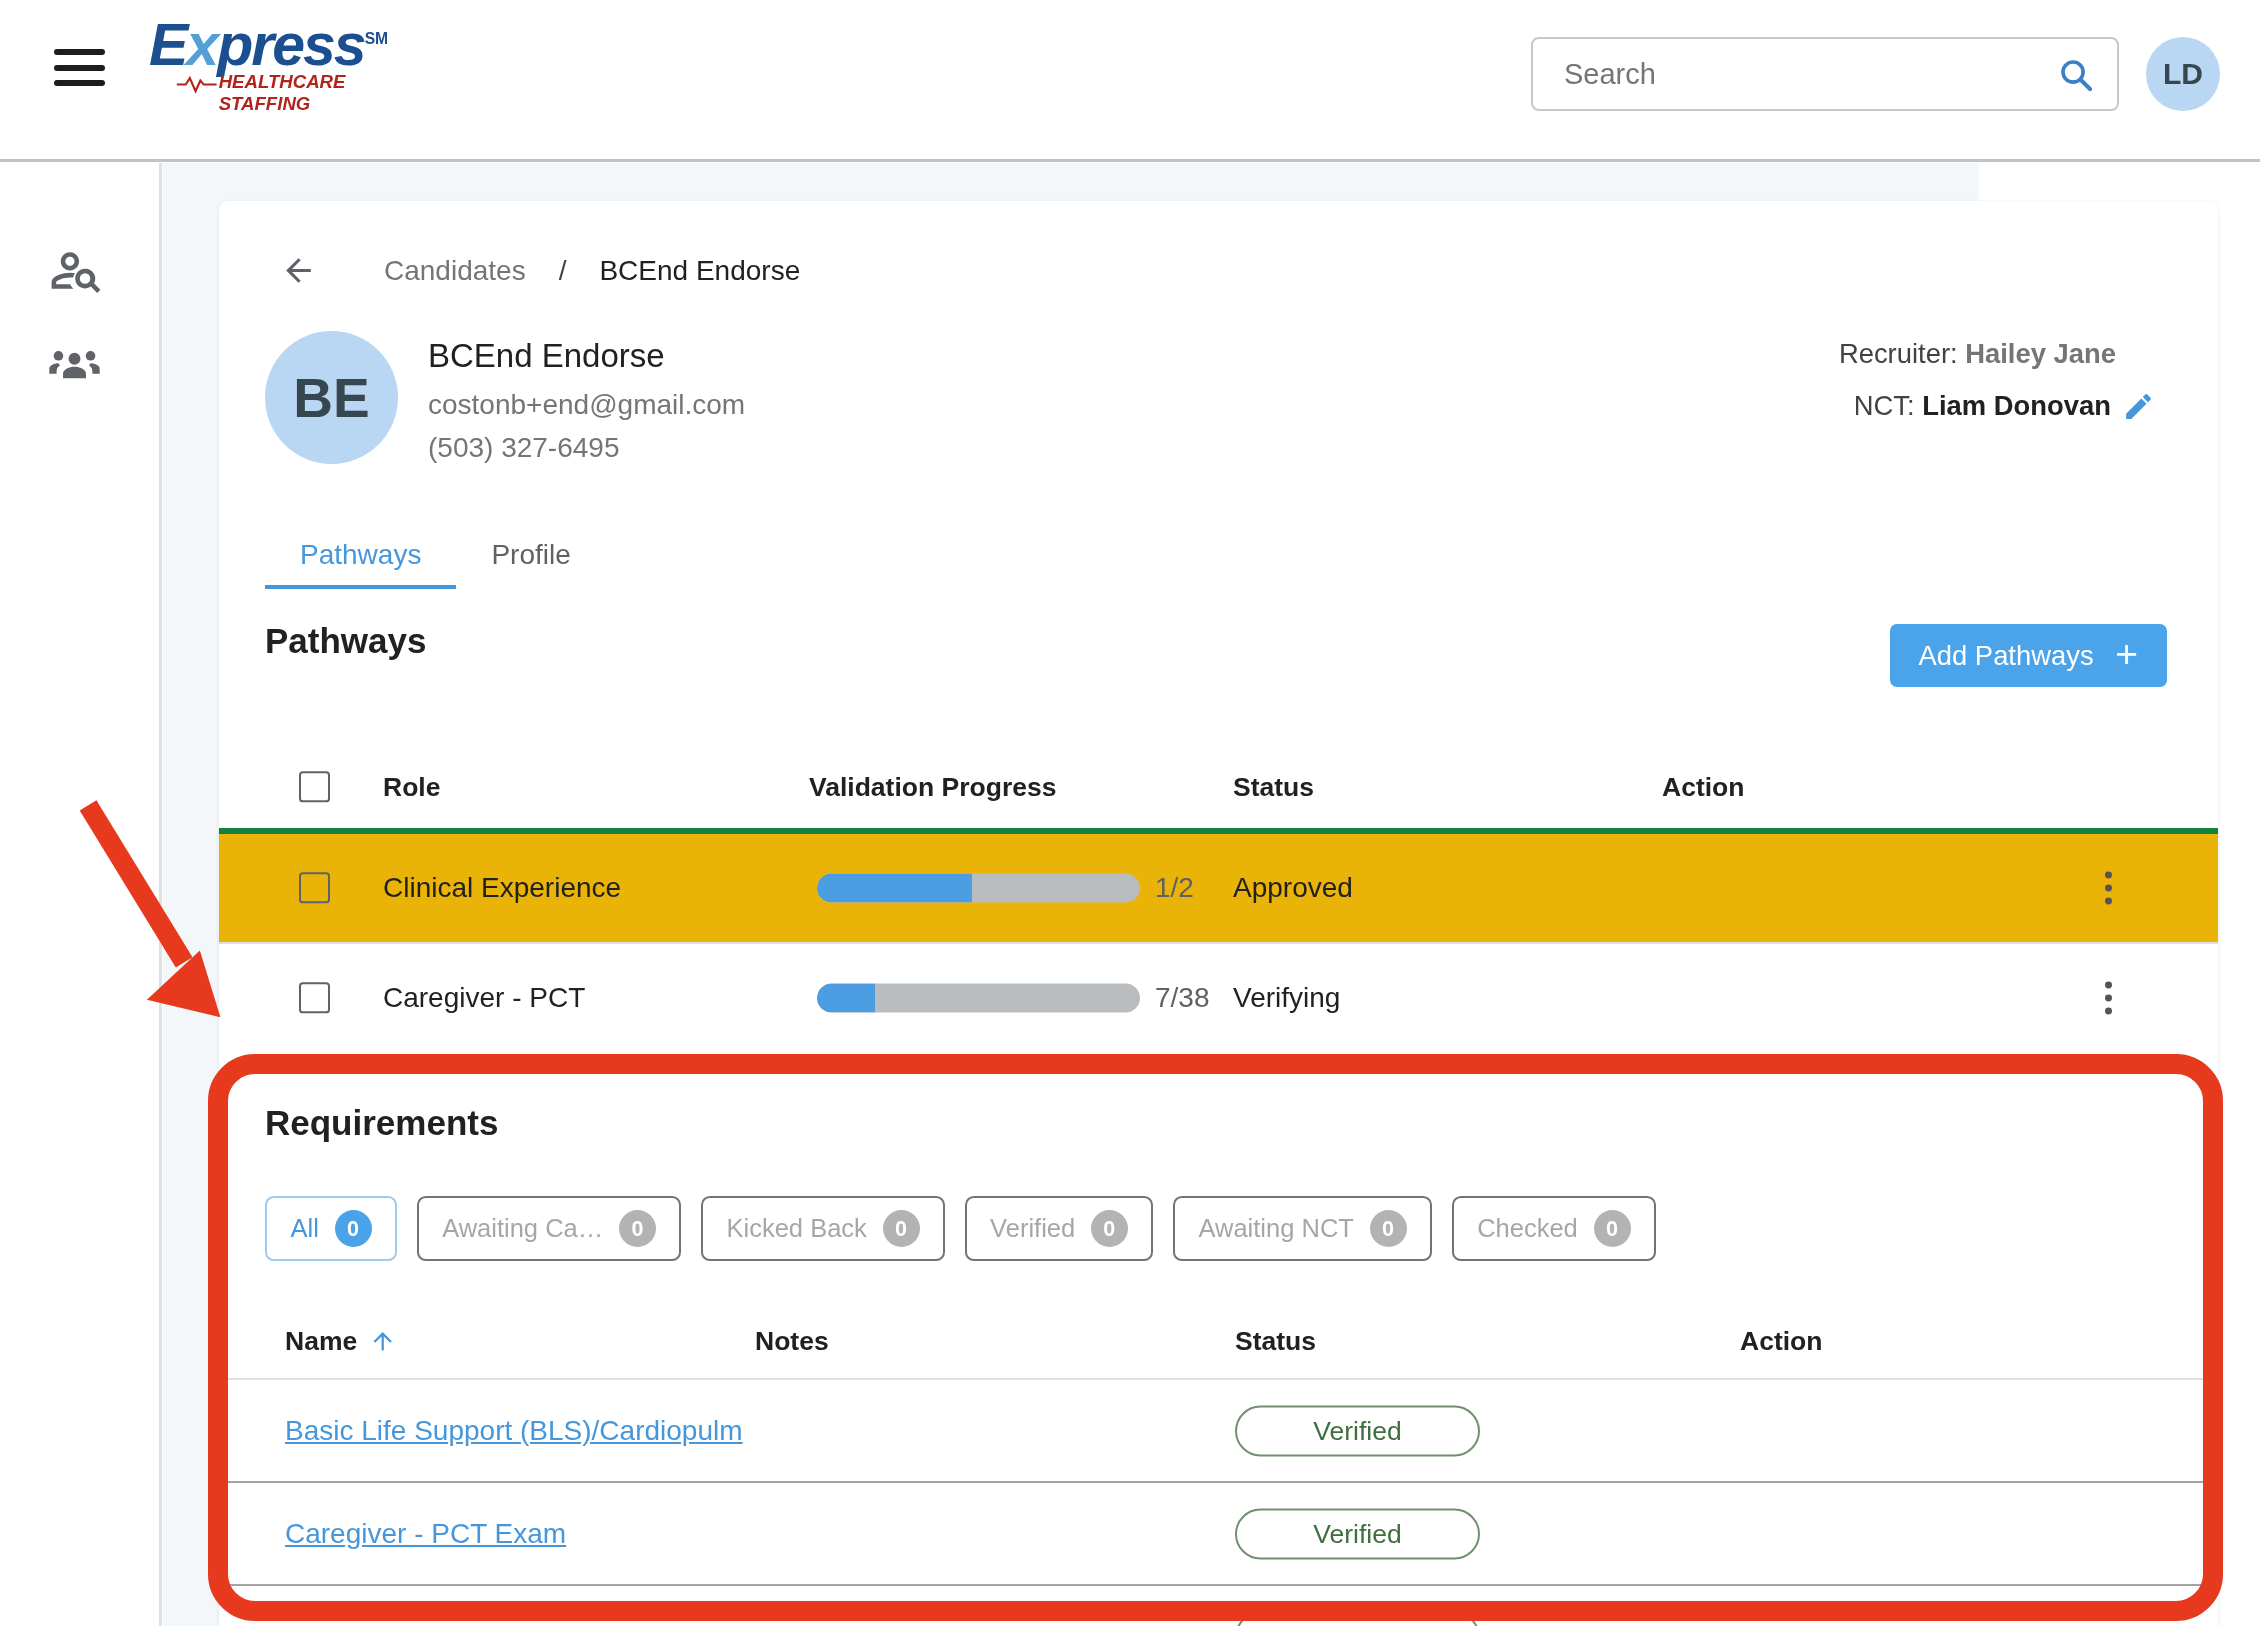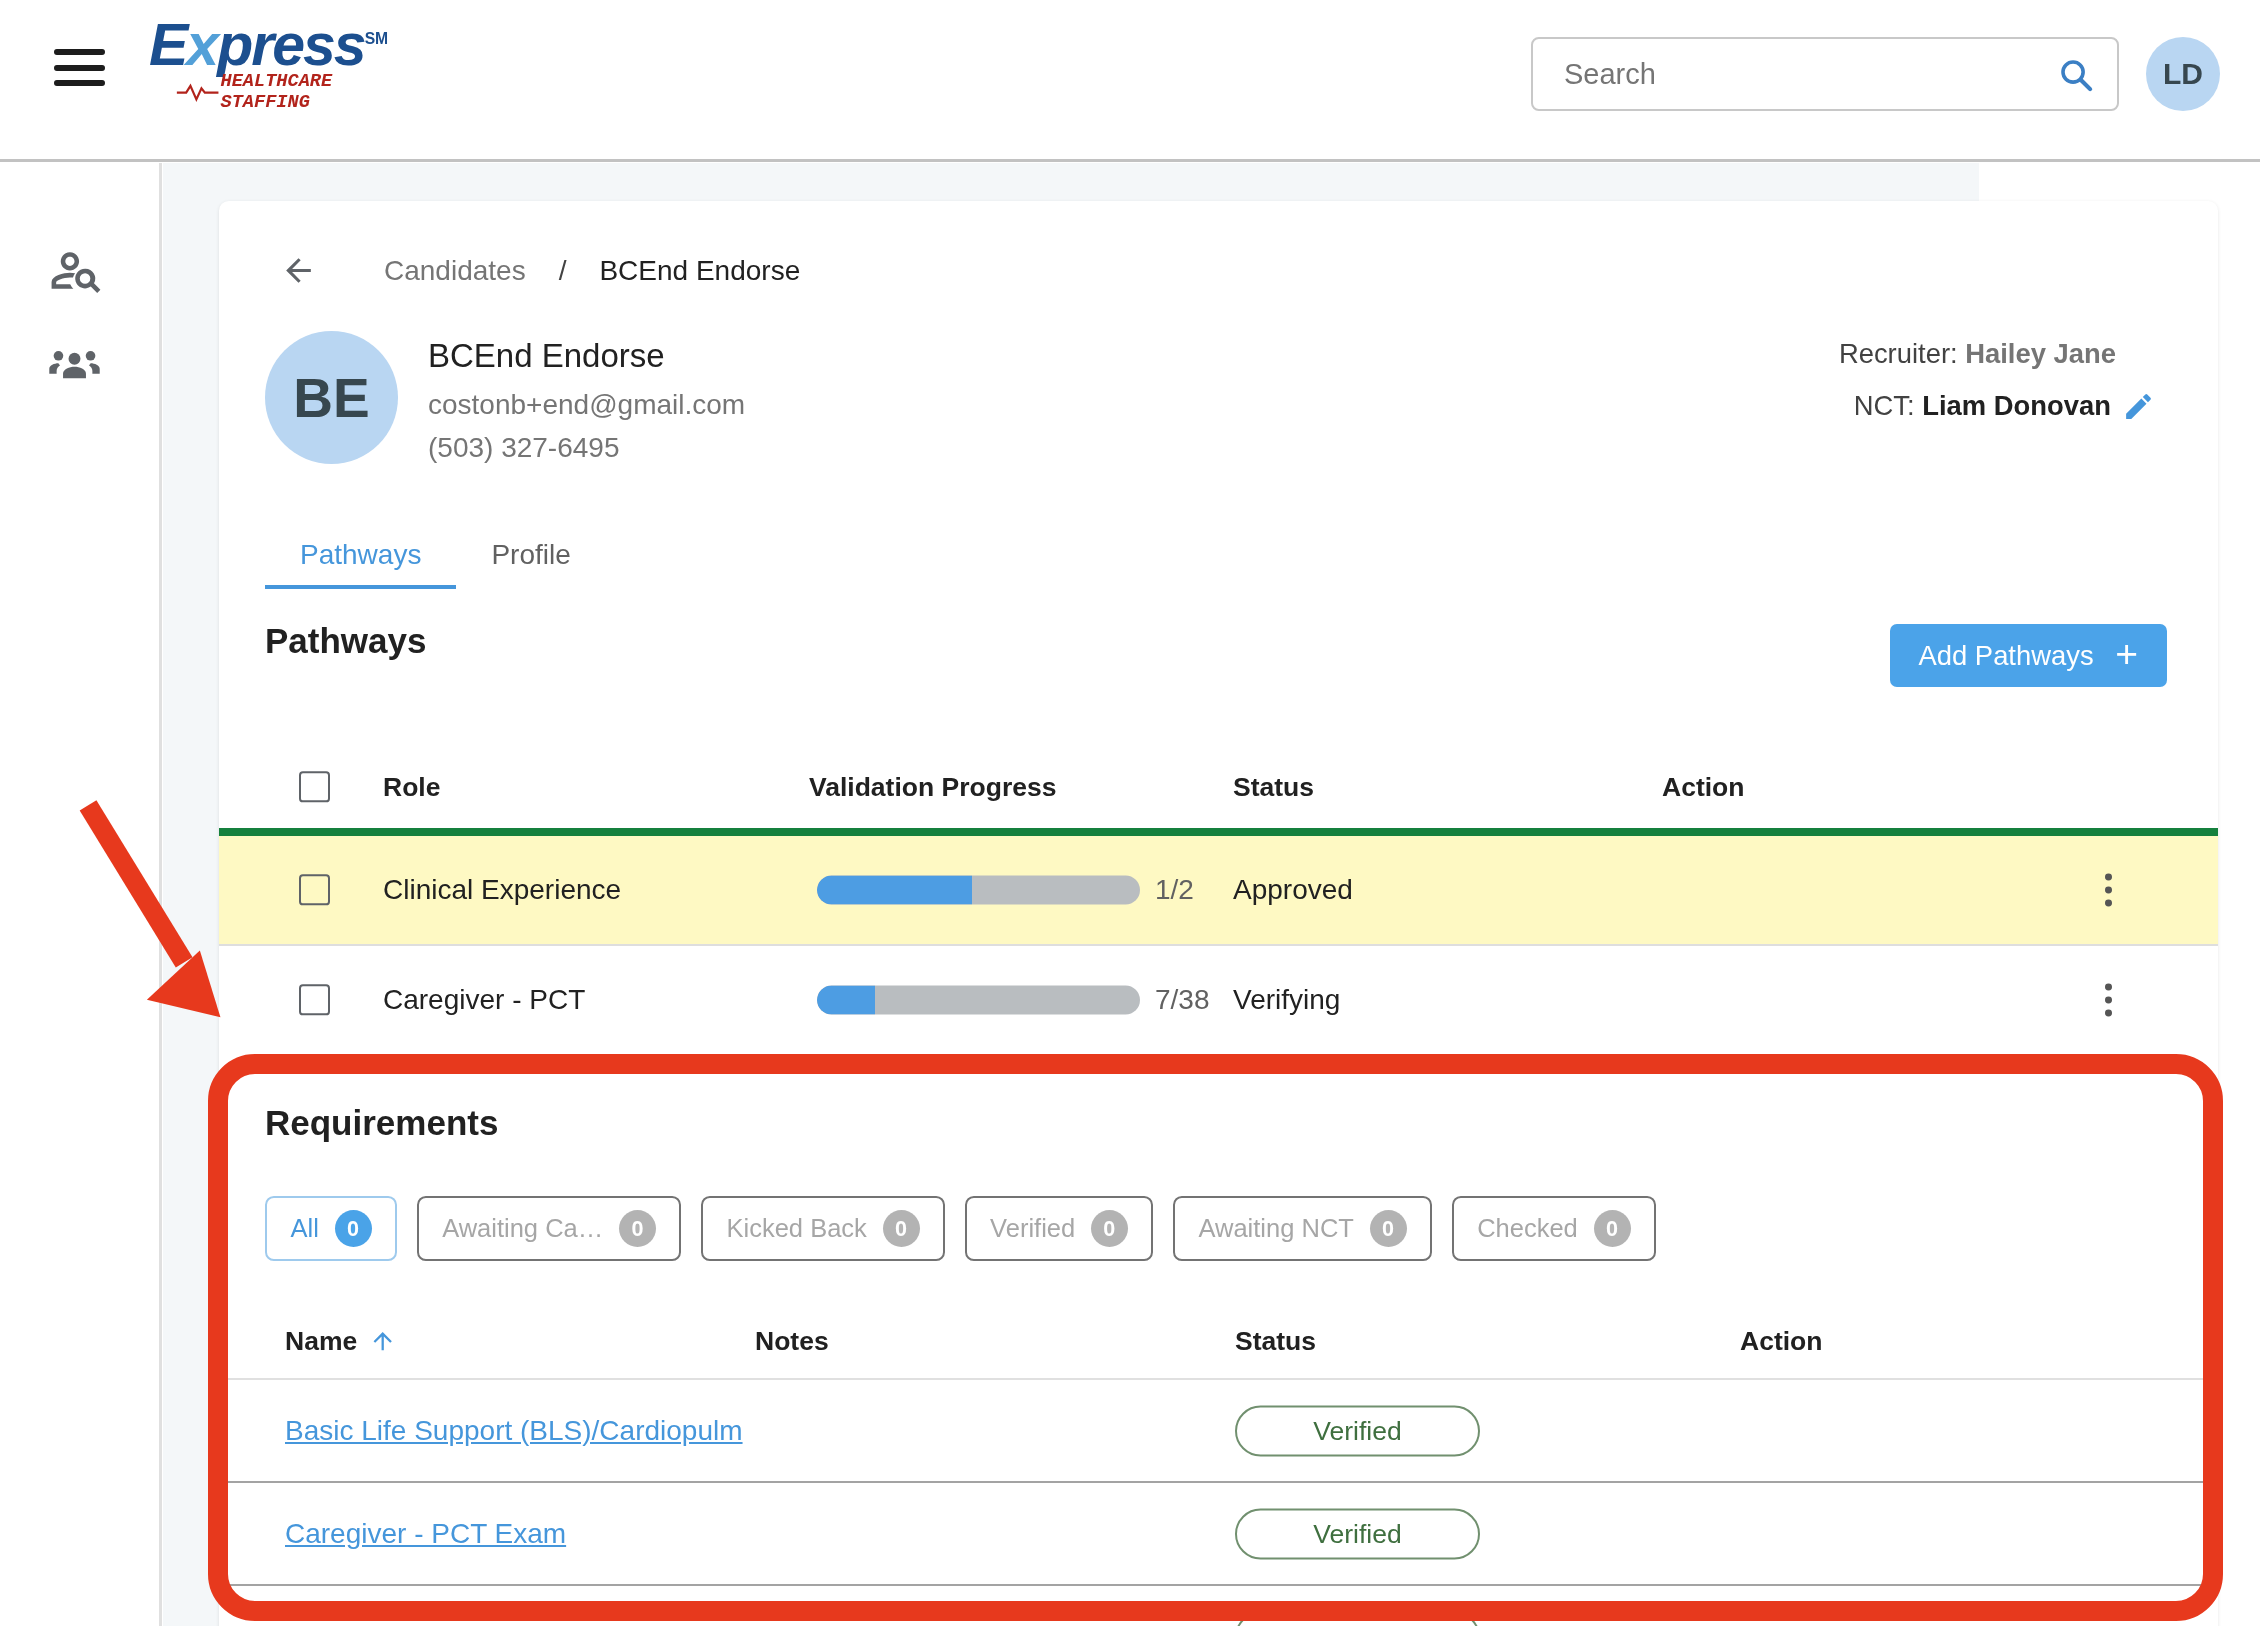--- a/index.html
+++ b/index.html
@@ -8,21 +8,21 @@
 
   
   .topbar{position:absolute;left:0;top:0;width:2260px;height:159px;background:#fff;
     border-bottom:3.9px solid #c2c2c2;z-index:5;}
   .hamburger{position:absolute;left:54px;top:49px;width:51px;height:39px;cursor:pointer;}
   .hamburger span{display:block;height:5.9px;background:#1d1d1d;border-radius:2.9px;margin-bottom:9.8px;}
   .logo{position:absolute;left:149px;top:15.7px;width:255px;}
   .logo-brand{font-size:59px;font-weight:bold;font-style:italic;color:#1c4f8f;letter-spacing:-2px;line-height:1;}
   .logo-x{color:#53a0d8;}
   .logo-sm{font-size:15.7px;font-weight:bold;color:#1c4f8f;vertical-align:super;font-style:normal;letter-spacing:0;}
-  .logo-tagline{display:flex;align-items:center;margin-left:27.4px;margin-top:-3.9px;font-family:Liberation Mono, monospace;}
+  .logo-tagline{display:flex;margin-left:27.4px;margin-top:-3.9px;}
   .logo-tagline-text{font-size:18.6px;font-weight:bold;font-style:italic;color:#b2231b;letter-spacing:0;}
   .searchbox{position:absolute;right:141px;top:37px;width:588px;height:74px;border:2px solid #c8c8c8;
     border-radius:7.8px;background:#fff;display:flex;align-items:center;box-sizing:border-box;padding:0 21.6px 0 29px;}
   .searchbox input{flex:1;border:none;outline:none;font-size:29px;color:#424242;
     font-family:"Liberation Sans",sans-serif;background:transparent;}
   .searchbox input::placeholder{color:#757575;}
   .avatar-top{position:absolute;right:40px;top:37px;width:74px;height:74px;border-radius:50%;
     background:#b9d6f2;display:flex;align-items:center;justify-content:center;
     font-size:30px;font-weight:bold;color:#37474f;cursor:pointer;}
 
@@ -71,21 +71,21 @@
   .sec-title{position:absolute;left:46px;font-size:35px;font-weight:bold;color:#212121;}
   .title-pathways{top:420px;}
   .btn-add{position:absolute;right:51px;top:423px;height:63px;background:#4ba3e9;border-radius:6.9px;
     display:flex;align-items:center;padding:0 29px;color:#fff;font-size:27.4px;font-weight:500;
     cursor:pointer;gap:21.6px;border:none;}
   .btn-add .plus{font-size:39px;font-weight:400;line-height:1;margin-top:-3.9px;}
 
   .pw-table{position:absolute;left:0;top:544px;width:1999px;}
   .pw-hrow{position:relative;height:83px;}
   .pw-row{position:relative;height:108px;}
-  .pw-row.gray{background:#fef9c3;border-top:8px solid #15803d;border-bottom:2px solid #dedede;}
+  .pw-row.gray{background:#eab308;border-top:6px solid #15803d;border-bottom:2px solid #dedede;}
   .cell{position:absolute;top:50%;transform:translateY(-50%);}
   .col-check{left:80px;}
   .col-role{left:164px;}
   .col-vp{left:590px;}
   .col-status{left:1014px;}
   .col-action-h{left:1443px;}
   .th{font-size:26.5px;font-weight:bold;color:#212121;}
   .td{font-size:28px;color:#212121;}
   .checkbox{width:27.4px;height:27.4px;border:2.9px solid #5f6368;border-radius:3.9px;background:transparent;cursor:pointer;}
   .pbar{left:598px;width:323px;height:29px;border-radius:14.7px;background:#b9bdc0;overflow:hidden;}

